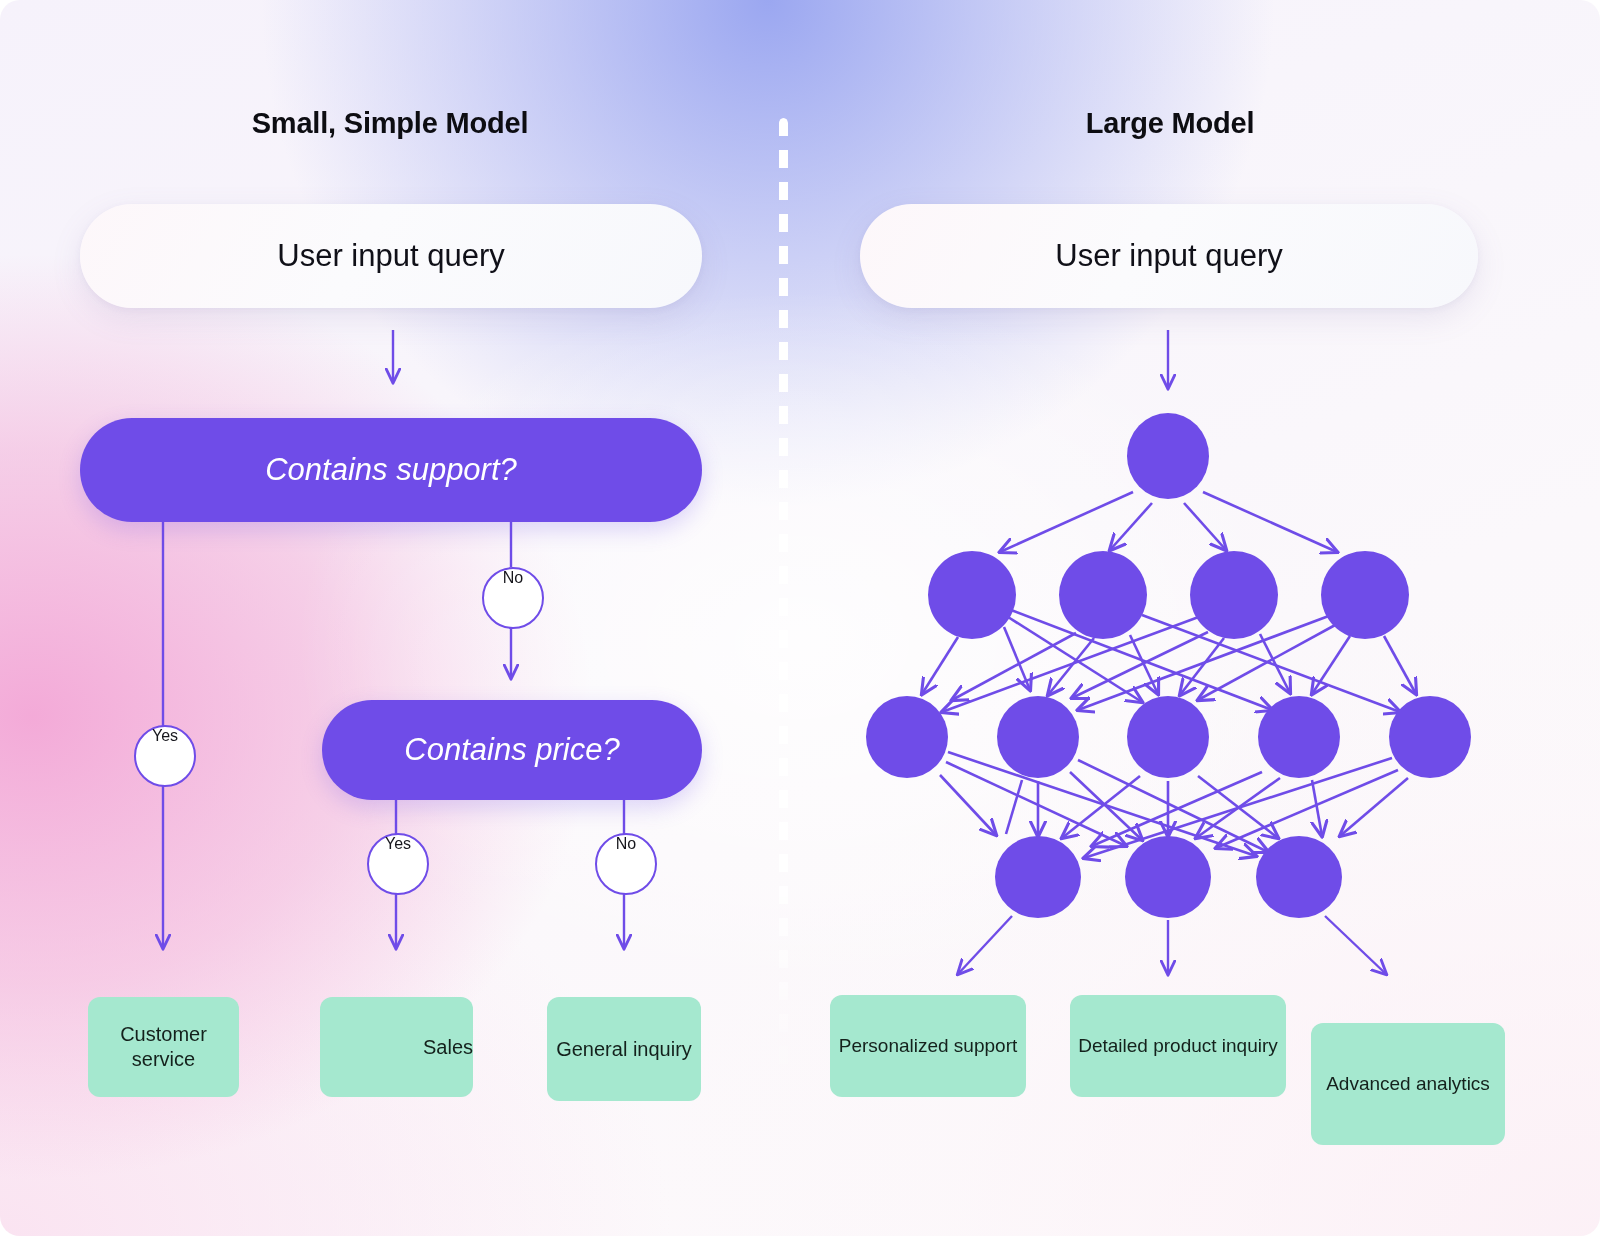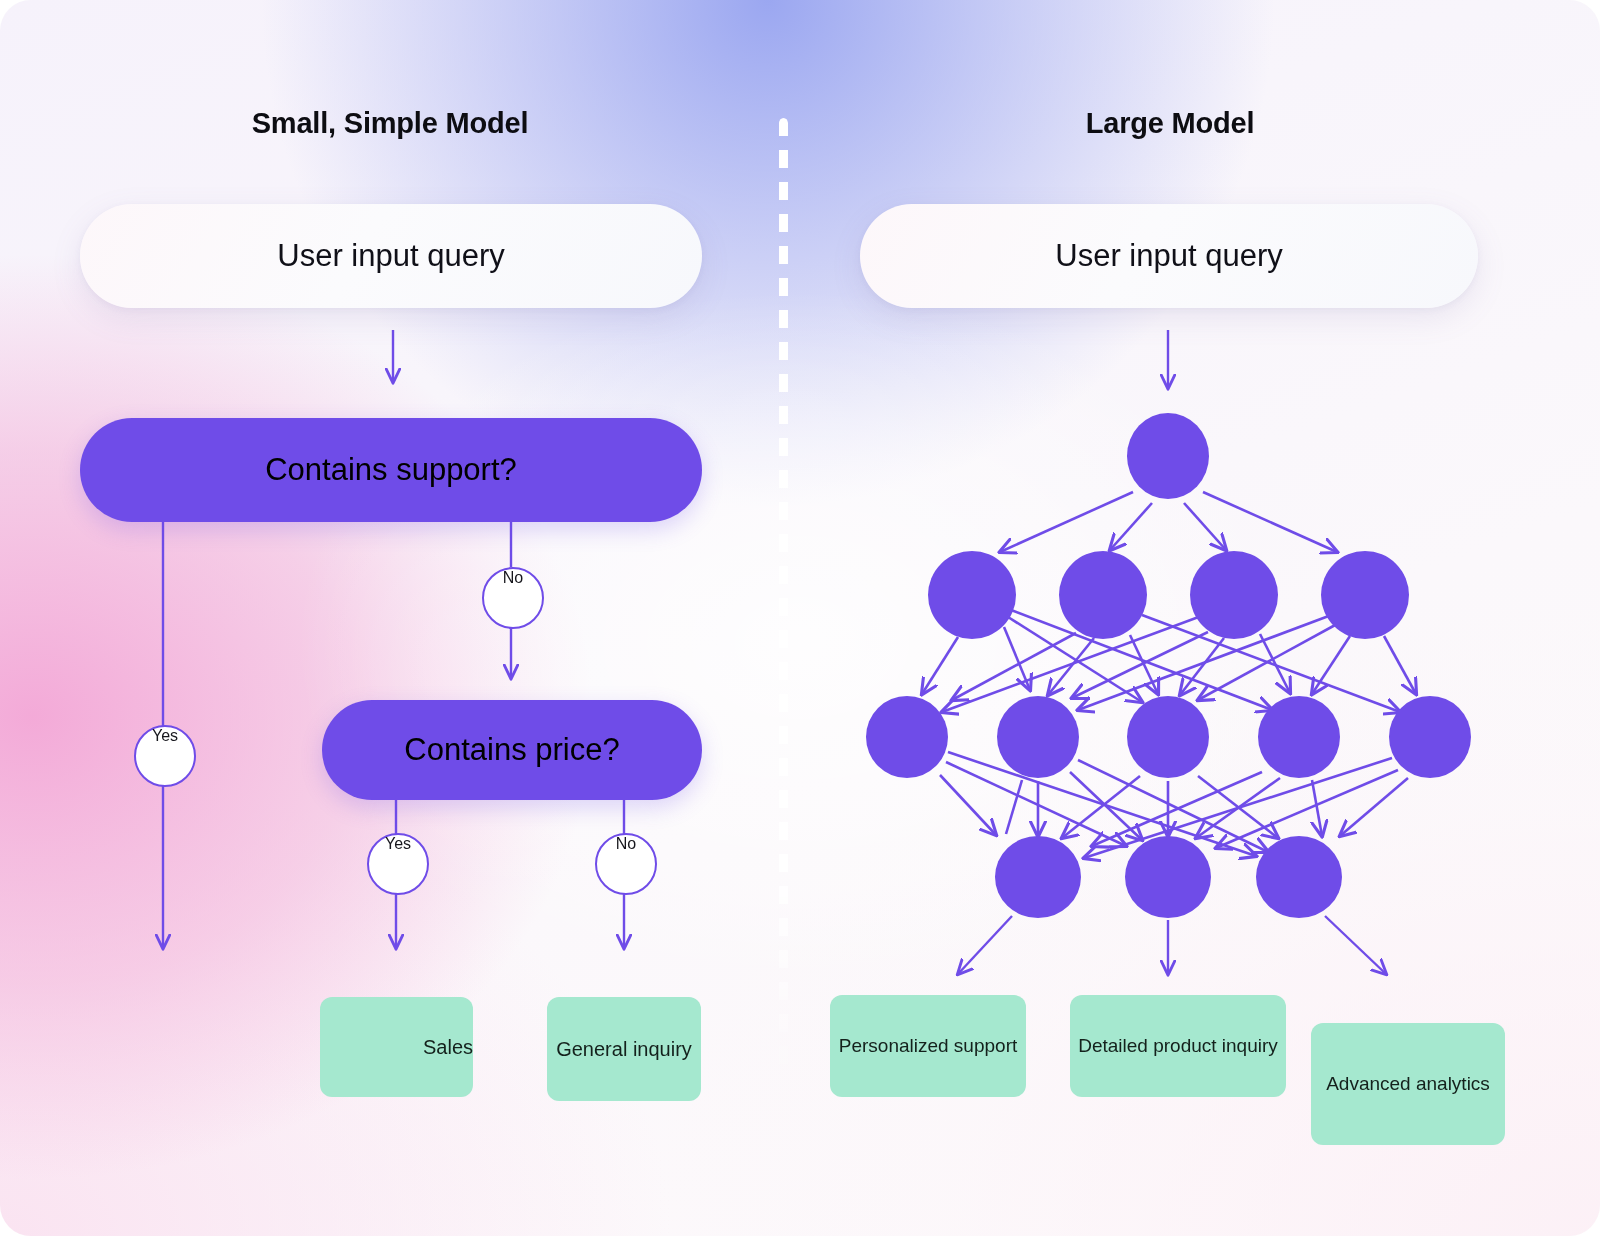--- a/index.html
+++ b/index.html
@@ -6,21 +6,21 @@
   body{
     width:1600px;height:1236px;
     font-family:"Liberation Sans", sans-serif;
     background:#ffffff;
     overflow:hidden;
   }
   #stage{
     position:relative;
     width:1600px;height:1236px;
     overflow:hidden;
-    border-radius:31px;
+    border-radius:20px;
     background:
       radial-gradient(circle at 48% 0%, rgba(150,163,240,0.95) 0%, rgba(150,163,240,0.55) 14%, rgba(150,163,240,0.0) 34%),
       radial-gradient(ellipse 45% 48% at 2% 58%, rgba(243,166,214,0.95) 0%, rgba(243,175,216,0.55) 45%, rgba(243,175,216,0.0) 78%),
       radial-gradient(ellipse 60% 55% at 0% 100%, rgba(250,225,240,0.9) 0%, rgba(250,230,242,0.0) 70%),
       radial-gradient(ellipse 70% 60% at 100% 100%, rgba(252,240,246,0.95) 0%, rgba(252,244,248,0.2) 60%, rgba(255,255,255,0) 85%),
       linear-gradient(160deg,#f6f2fb 0%,#f8f5fb 30%,#fbf8fb 60%,#fdf9fb 100%);
   }
   #stage:after{
     content:"";position:absolute;inset:0;pointer-events:none;
     background:radial-gradient(ellipse 42% 38% at 50% 52%, rgba(255,255,255,0.78) 0%, rgba(255,255,255,0.35) 45%, rgba(255,255,255,0) 75%);
@@ -35,22 +35,23 @@
     display:flex;align-items:center;justify-content:center;
     border-radius:62px;
     background:linear-gradient(120deg,#fdf7fa 0%,#fbfbfd 45%,#f7f8fc 100%);
     box-shadow:0 10px 30px rgba(120,110,170,0.13),0 2px 6px rgba(120,110,170,0.07);
     font-size:31px;color:#101018;
   }
   .decision{
     position:absolute;z-index:5;
     display:flex;align-items:center;justify-content:center;
     border-radius:58px;background:#6f4ce8;
-    font-size:31px;color:#000000;
+    font-size:31px;color:#ffffff;
     box-shadow:0 8px 22px rgba(111,76,232,0.22);
+    font-style:italic;
   }
   .yn{
     position:absolute;z-index:7;
     width:58px;height:58px;border-radius:50%;
     background:#ffffff;border:2px solid #6f4ce8;
     display:flex;align-items:flex-start;justify-content:center;
     font-size:16px;color:#16161c;
   }
   .outcome{
     position:absolute;z-index:5;
@@ -200,20 +201,23 @@
   <div class="yn" style="left:482px;top:567px;">
     <span>No</span>
   </div>
   <div class="yn" style="left:367px;top:833px;">
     <span>Yes</span>
   </div>
   <div class="yn" style="left:595px;top:833px;">
     <span>No</span>
   </div>
 
+  <div class="outcome" style="left:88px;top:997px;width:151px;height:100px;">
+    <span>Customer service</span>
+  </div>
   <div class="outcome" style="left:320px;top:997px;width:153px;height:100px;justify-content:flex-end;">
     <span>Sales</span>
   </div>
   <div class="outcome" style="left:547px;top:997px;width:154px;height:104px;">
     <span>General inquiry</span>
   </div>
 
   <div class="panel-title" style="left:860px;top:107px;width:620px;">Large Model</div>
 
   <div class="query-box" style="left:860px;top:204px;width:618px;height:104px;">

